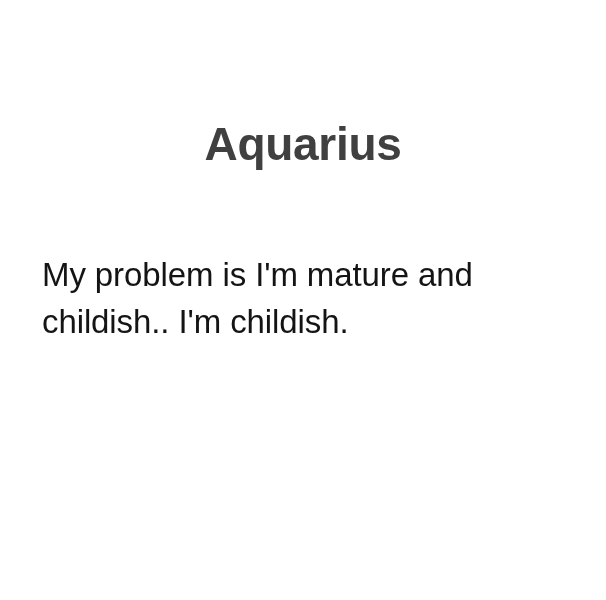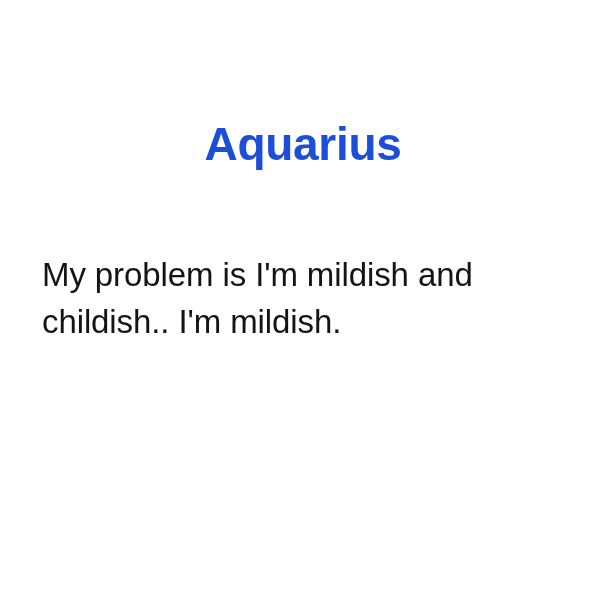--- a/index.html
+++ b/index.html
@@ -24,21 +24,21 @@
 
   .zodiac-title {
     position: absolute;
     top: 118px;
     left: 0;
     width: 606px;
     text-align: center;
     font-family: "Liberation Sans", sans-serif;
     font-size: 46px;
     font-weight: bold;
-    color: #1d4ed8;
+    color: #404040;
     letter-spacing: -0.3px;
     line-height: 1.15;
     margin: 0;
   }
 
   .meme-body {
     position: absolute;
     top: 251px;
     left: 42px;
     width: 530px;
@@ -53,15 +53,15 @@
     white-space: pre-line;
   }
 </style>
 </head>
 <body>
 
 <div class="meme-card">
 
   <h1 class="zodiac-title">Aquarius</h1>
 
-  <p class="meme-body">My problem is I'm mildish and childish.. I'm mildish.</p>
+  <p class="meme-body">My problem is I'm mature and childish.. I'm childish.</p>
 
 </div>
 
 </body></html>

